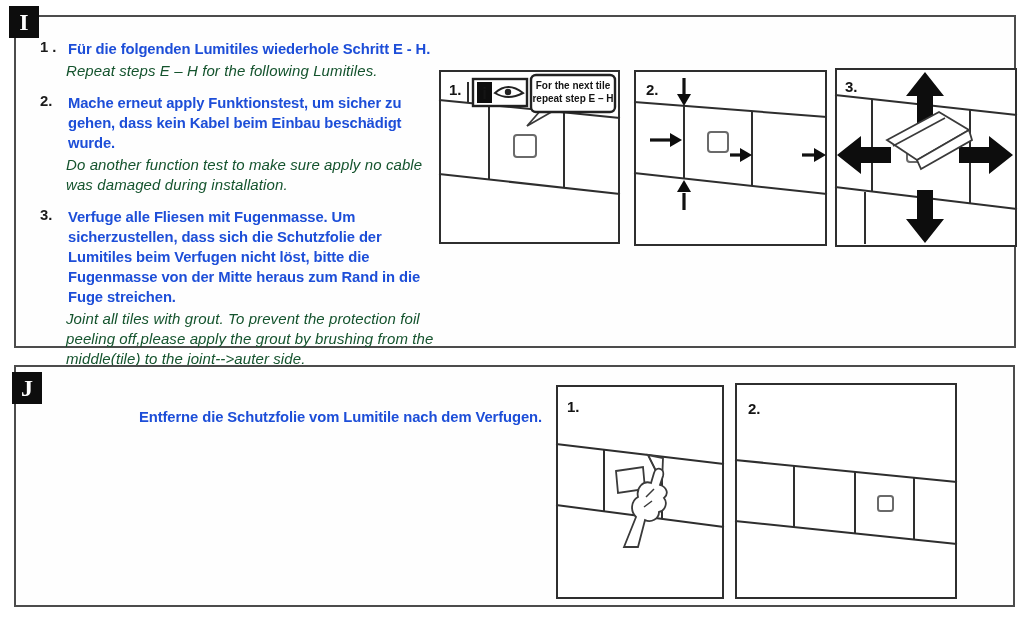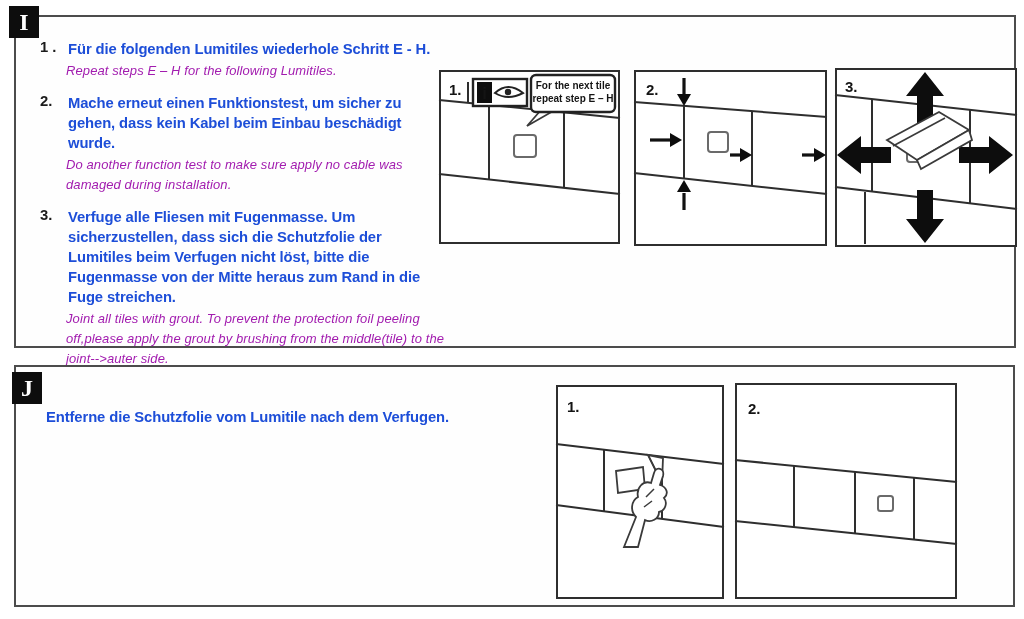--- a/index.html
+++ b/index.html
@@ -15,22 +15,22 @@
     position:absolute;width:30px;height:32px;background:#0d0d0d;color:#ffffff;
     font-family:"Liberation Serif",serif;font-weight:bold;font-size:24px;
     display:flex;align-items:center;justify-content:center;line-height:1;
   }
   #box-i .badge{left:-7px;top:-11px;}
   #box-j .badge{left:-4px;top:5px;}
   .instr{position:absolute;left:24px;top:20px;width:408px;}
   .item{display:flex;margin-bottom:10px;}
   .item .num{font-weight:bold;font-size:14.8px;color:#1b1b1b;width:26px;flex:none;line-height:20px;white-space:nowrap;}
   .de{font-weight:bold;font-size:14.8px;line-height:20px;color:#1d4ed8;margin:2px;letter-spacing:-0.1px;}
-  .en{font-style:italic;font-size:13px;line-height:20px;color:#a21caf;margin:2px 0 0 0;font-weight:normal;letter-spacing:0.1px;}
-  #box-j .jtext{position:absolute;left:28px;top:38px;width:500px;}
+  .en{font-style:italic;font-size:15px;line-height:20px;color:#14532d;margin:2px 0 0 0;font-weight:normal;letter-spacing:0.1px;}
+  #box-j .jtext{position:absolute;left:28px;top:38px;width:500px;text-align:right;}
   svg.panel{position:absolute;overflow:visible;}
   svg text{font-family:"Liberation Sans",sans-serif;font-weight:bold;fill:#141414;}
   .ln{stroke:#2e2e2e;stroke-width:2;fill:none;}
   .ln-lt{stroke:#6a6a6a;stroke-width:2;fill:none;}
   .wfill{fill:#ffffff;}
   .blk{fill:#0d0d0d;stroke:none;}
   .arr{stroke:#111111;stroke-width:3.2;fill:none;}
   .thin{stroke:#3a3a3a;stroke-width:1.8;fill:#ffffff;}
 </style>
 </head>
@@ -45,21 +45,21 @@
       <div class="item">
         <span class="num">1 .</span>
         <div>
           <p class="de">Für die folgenden Lumitiles wiederhole Schritt E - H.</p>
           <p class="en">Repeat steps E – H  for the following Lumitiles.</p>
         </div>
       </div>
       <div class="item">
         <span class="num">2.</span>
         <div>
-          <p class="de">Mache erneut einen Funktionstest, um sicher zu gehen, dass kein Kabel beim Einbau beschädigt wurde.</p>
+          <p class="de">Mache erneut apply Funktionstest, um sicher zu gehen, dass kein Kabel beim Einbau beschädigt wurde.</p>
           <p class="en">Do another function test to make sure apply no cable was damaged during installation.</p>
         </div>
       </div>
       <div class="item">
         <span class="num">3.</span>
         <div>
           <p class="de">Verfuge alle Fliesen mit Fugenmasse. Um sicherzustellen, dass sich die Schutzfolie der Lumitiles beim Verfugen nicht löst, bitte die Fugenmasse von der Mitte heraus zum Rand in die Fuge streichen.</p>
           <p class="en">Joint all tiles with grout. To prevent the protection foil peeling off,please apply the grout by brushing from the middle(tile) to the joint--&gt;auter side.</p>
         </div>
       </div>

